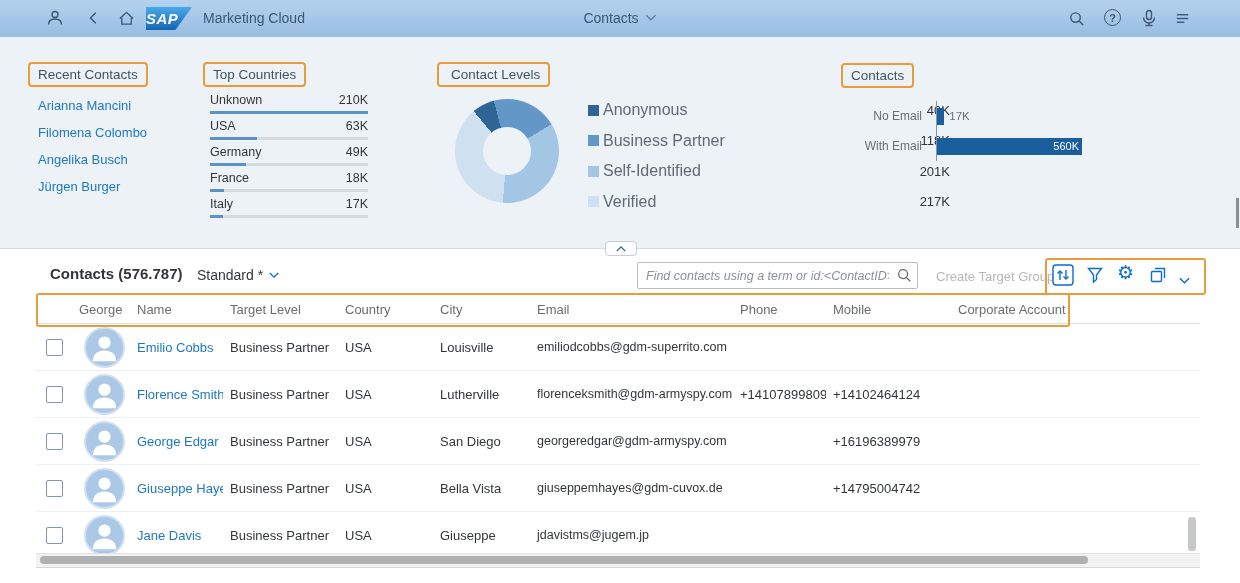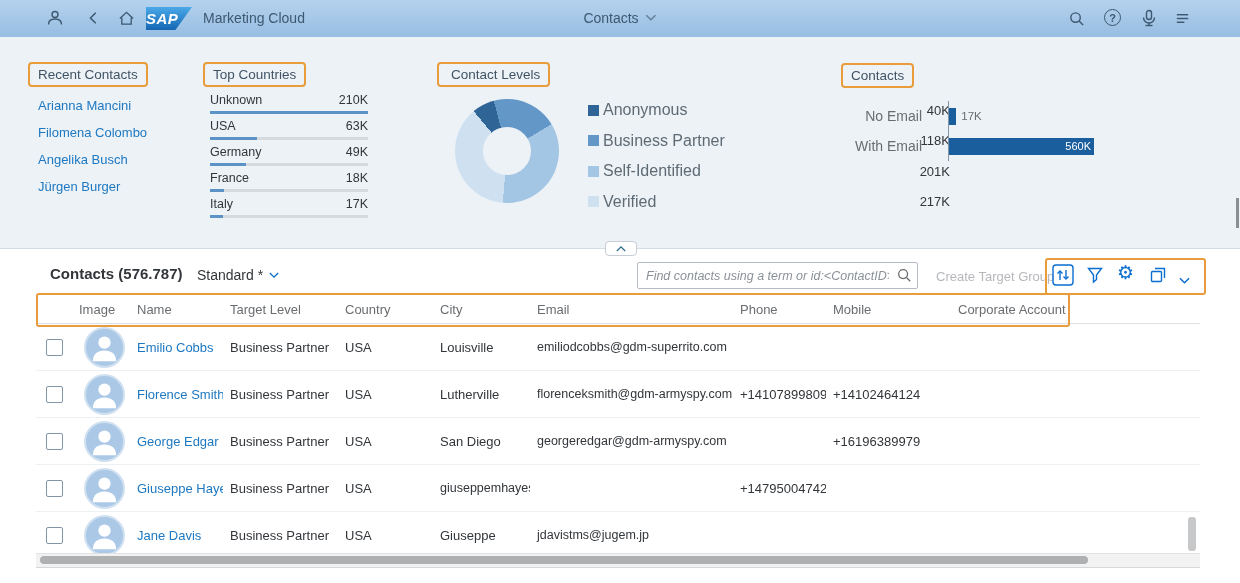--- a/index.html
+++ b/index.html
@@ -42,21 +42,21 @@
   .donut{position:absolute;left:455px;top:62px;width:104px;height:104px;border-radius:50%;}
   .donut-hole{position:absolute;left:28px;top:28px;width:48px;height:48px;border-radius:50%;background:#edf2f7;}
   .legend{position:absolute;left:588px;top:58px;width:362px;}
   .legend-row{display:flex;align-items:center;height:30.5px;}
   .legend-swatch{width:11px;height:11px;display:inline-block;}
   .legend-label{margin-left:4px;font-size:16px;color:#5e6b75;}
   .legend-value{margin-left:auto;font-size:13px;color:#32363a;}
 
   .mb-chart{position:absolute;left:828px;top:64px;}
   .mb-row{display:flex;align-items:center;height:30px;}
-  .mb-label{width:94px;text-align:right;padding-right:26px;font-size:14px;color:#6a6d70;}
+  .mb-label{width:94px;text-align:right;padding-right:14px;font-size:12px;color:#6a6d70;}
   .mb-barwrap{position:relative;width:145px;height:30px;display:flex;align-items:center;
               border-left:1px solid #8296a8;}
   .mb-fill{height:17px;display:flex;align-items:center;justify-content:flex-end;min-width:2px;}
   .mb-inside{color:#fff;font-size:11px;padding-right:3px;}
   .mb-outside{margin-left:5px;font-size:11.5px;color:#6a6d70;}
 
   .collapse-btn{position:absolute;left:605px;top:241px;width:30px;height:13px;
                 background:#fff;border:1px solid #c6cdd4;border-radius:4px;
                 display:flex;align-items:center;justify-content:center;cursor:pointer;z-index:5;}
 
@@ -311,21 +311,21 @@
   </span>
   <span class="tool-ic" style="left:1179px;top:271px;">
     <svg width="11" height="8" viewBox="0 0 12 8" fill="none" stroke="currentColor" stroke-width="1.6">
         <path d="M1 1l5 5 5-5"></path>
       </svg>
   </span>
 
   <div class="table">
     <div class="grid thead">
       <div class="cell c-check"></div>
-      <div class="cell">Image</div>
+      <div class="cell">George</div>
       <div class="cell">Name</div>
       <div class="cell">Target Level</div>
       <div class="cell">Country</div>
       <div class="cell">City</div>
       <div class="cell">Email</div>
       <div class="cell">Phone</div>
       <div class="cell">Mobile</div>
       <div class="cell">Corporate Account</div>
     </div>
 
@@ -410,20 +410,21 @@
               <circle cx="19" cy="14" r="6.3" fill="#fff"></circle>
               <path d="M7 33c0-7.5 5.4-11 12-11s12 3.5 12 11z" fill="#fff"></path>
             </svg>
           </span>
         </div>
       <div class="cell">
           <a class="link">Giuseppe Hayes</a>
         </div>
       <div class="cell">Business Partner</div>
       <div class="cell">USA</div>
+      <div class="cell">Bella Vista</div>
       <div class="cell c-email">giuseppemhayes@gdm-cuvox.de</div>
       <div class="cell"></div>
       <div class="cell">+14795004742</div>
       <div class="cell"></div>
     </div>
 
     <div class="grid trow">
       <div class="cell c-check">
           <span class="checkbox"></span>
         </div>

